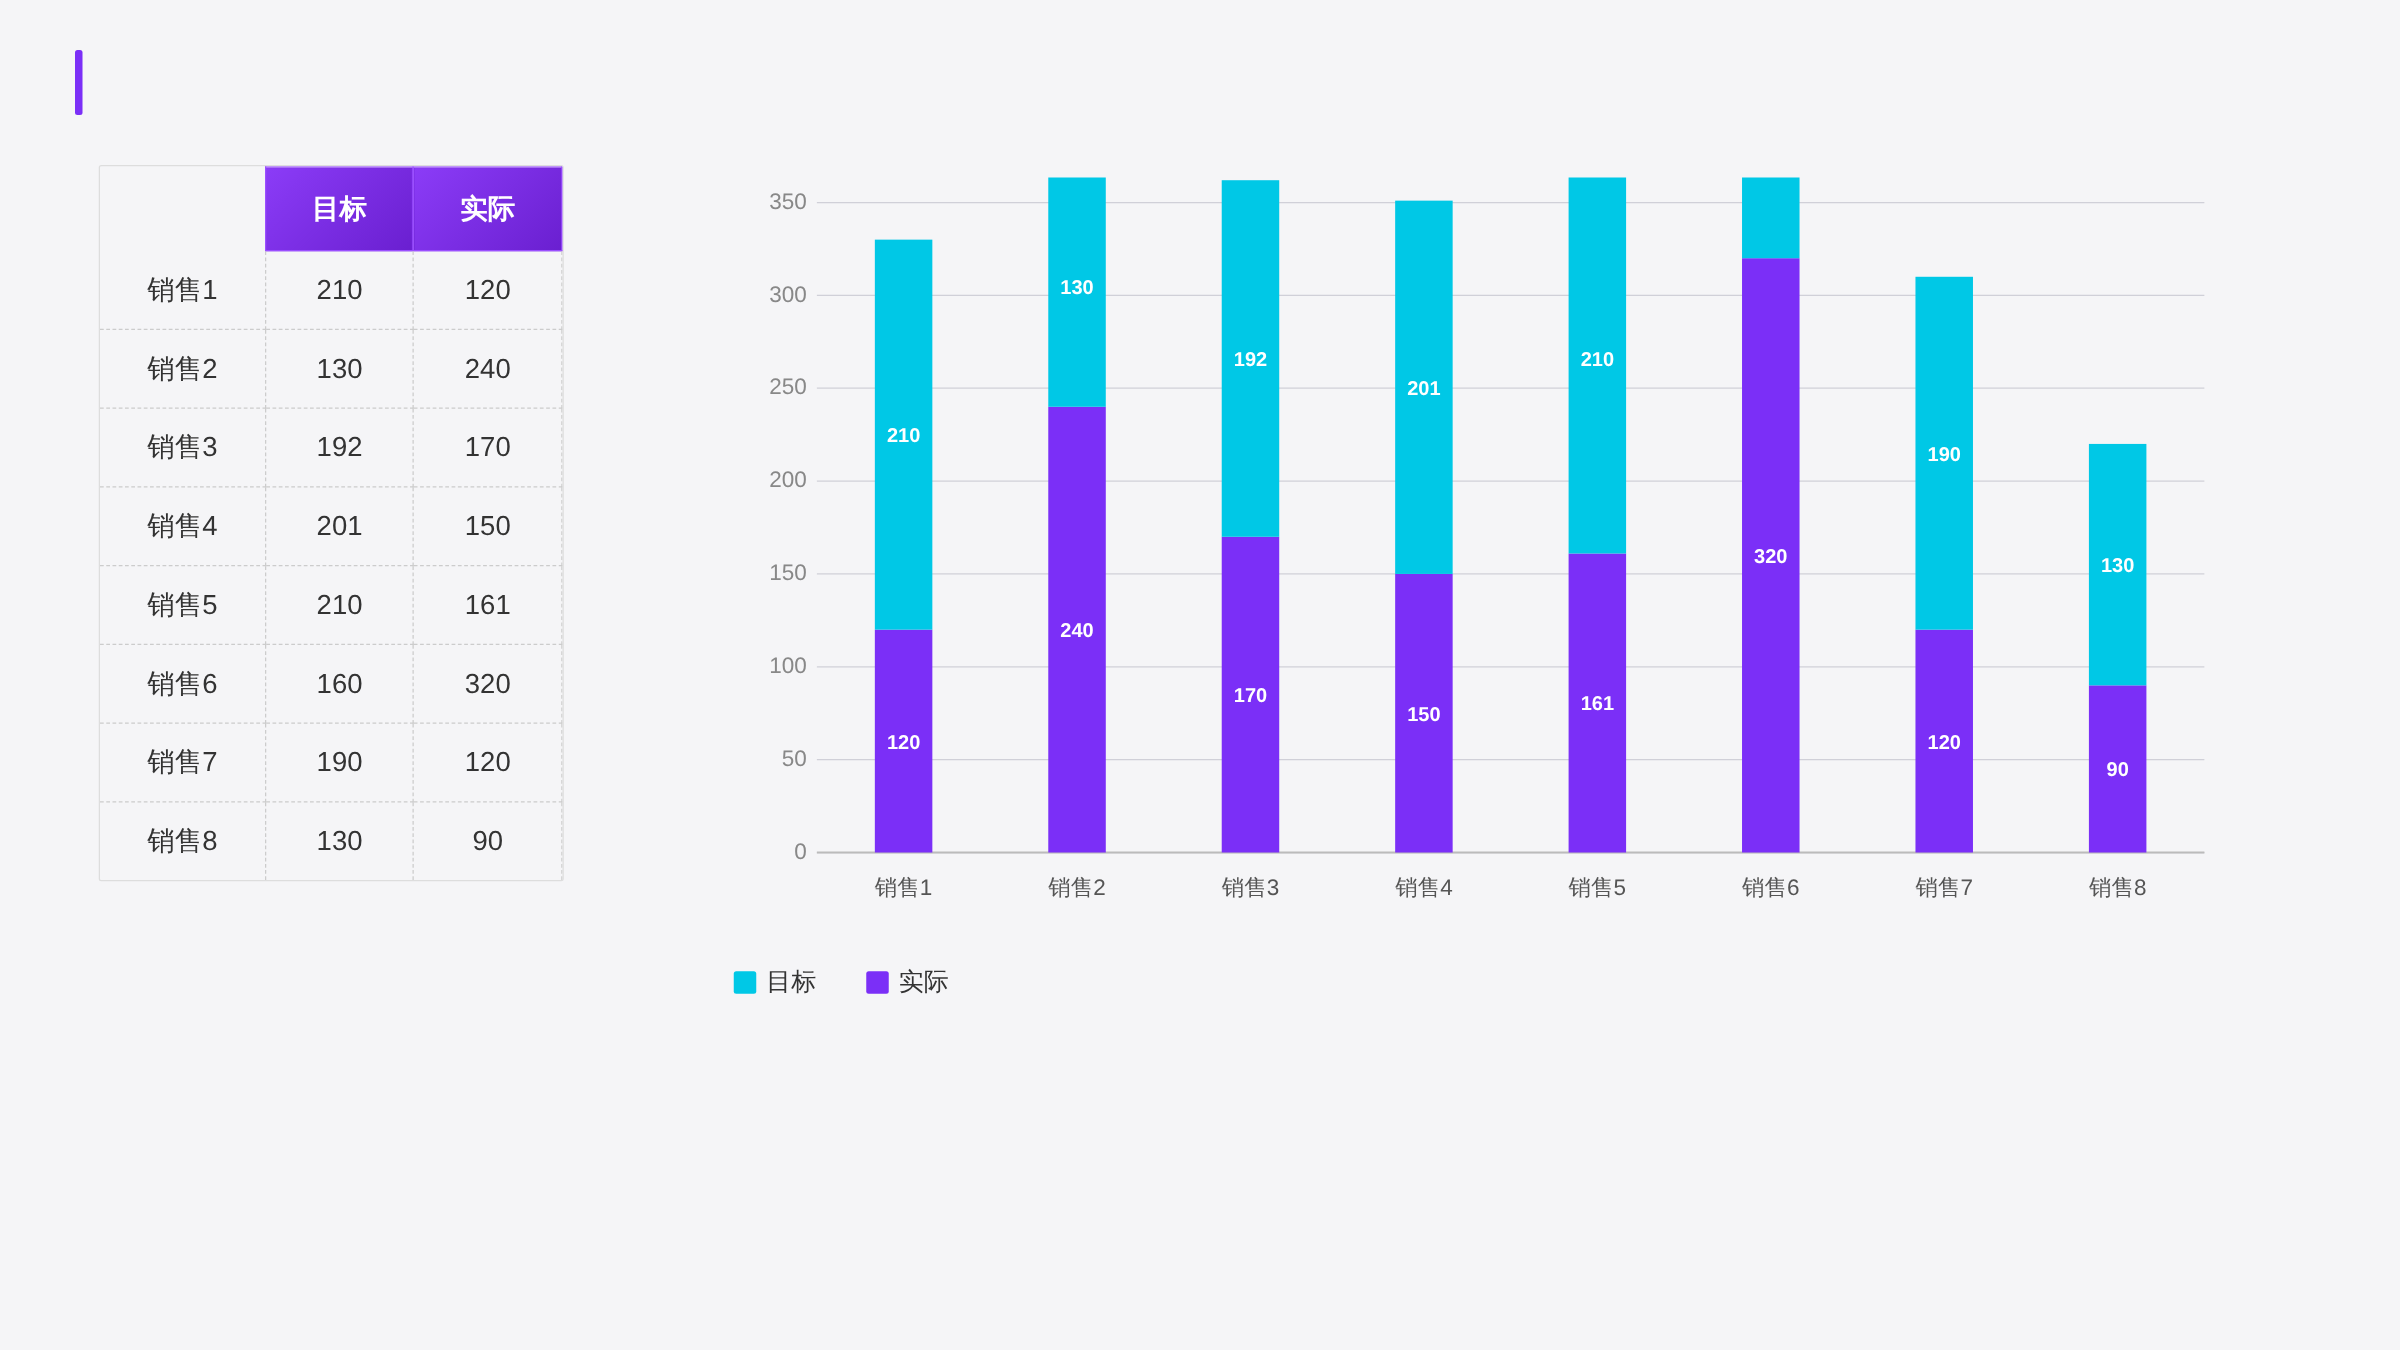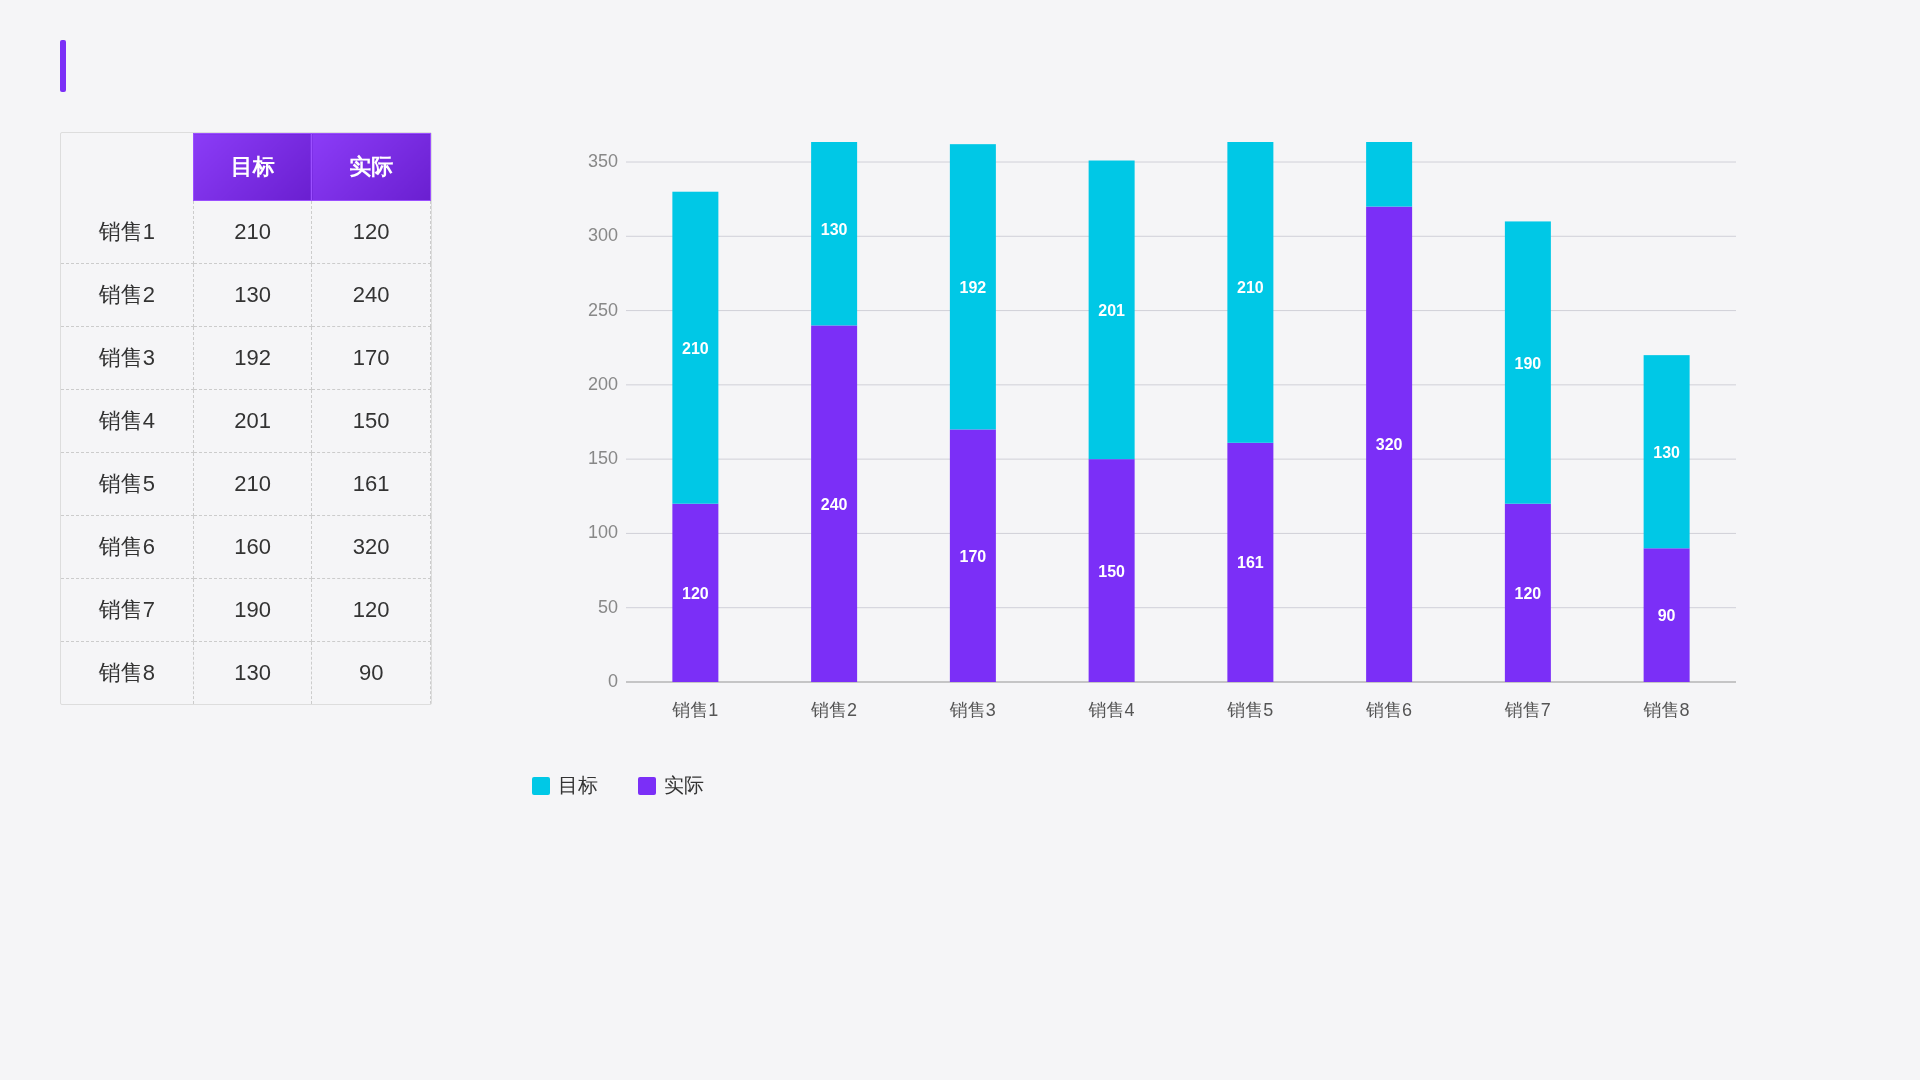--- a/index.html
+++ b/index.html
@@ -29,22 +29,23 @@
     .page-title {
       font-size: 42px;
       font-weight: 700;
       color: #222;
       letter-spacing: 2px;
     }
 
     .content-area {
       display: flex;
       flex-direction: row;
-      gap: 40px;
+      gap: 76px;
       align-items: flex-start;
+      margin-left: 19px;
     }
 
     
     .data-table {
       border-collapse: collapse;
       min-width: 370px;
       font-size: 22px;
     }
     .data-table thead tr th {
       background: linear-gradient(135deg, #8b3cf7, #6a1fd0);

